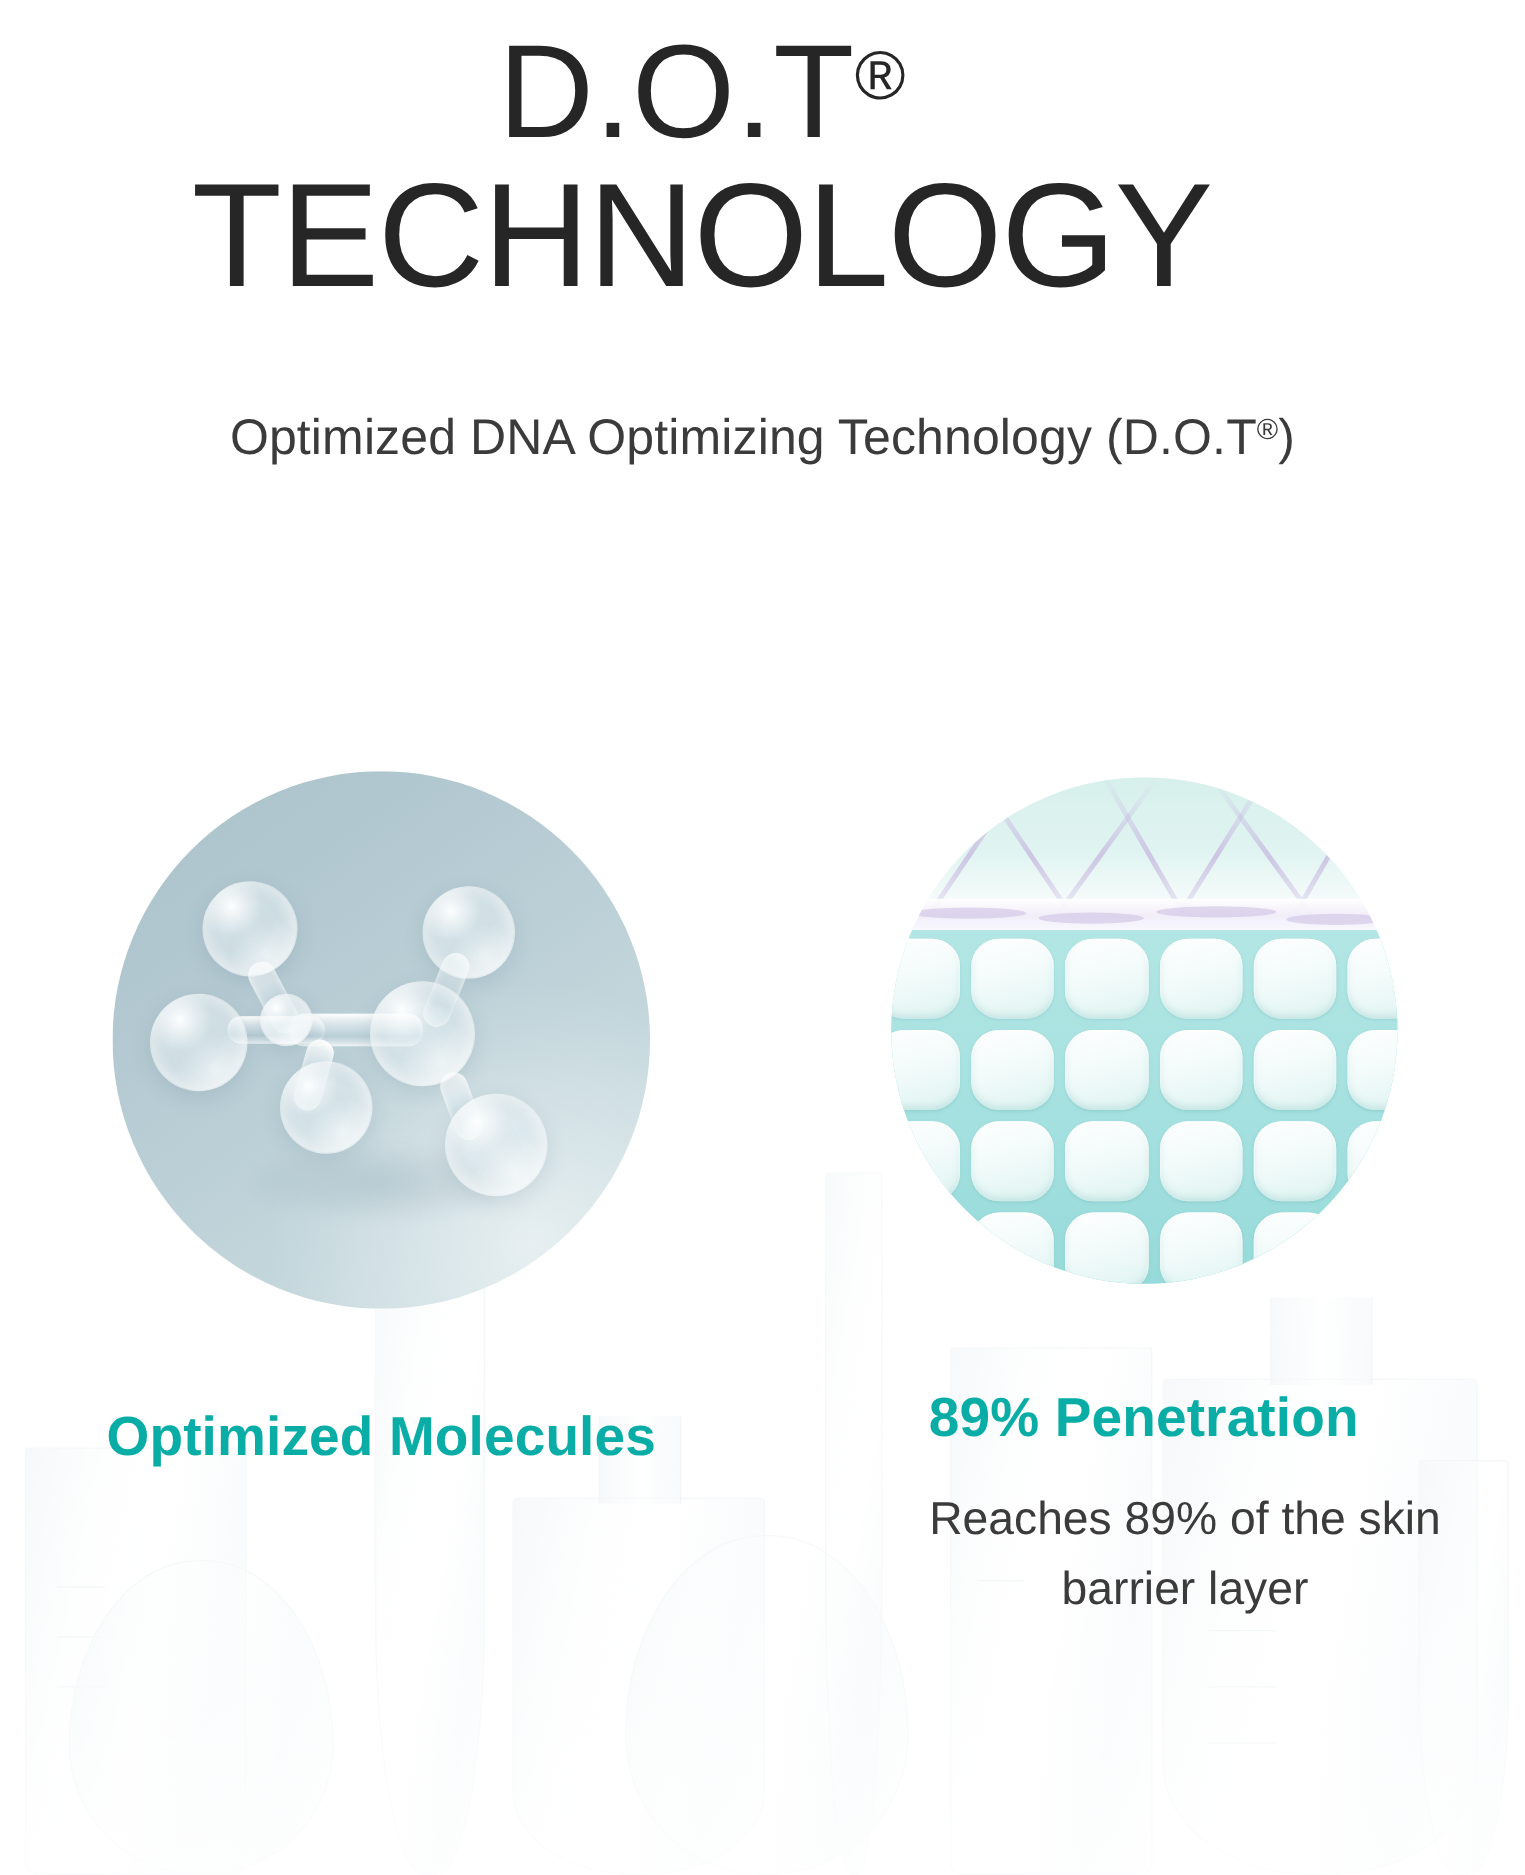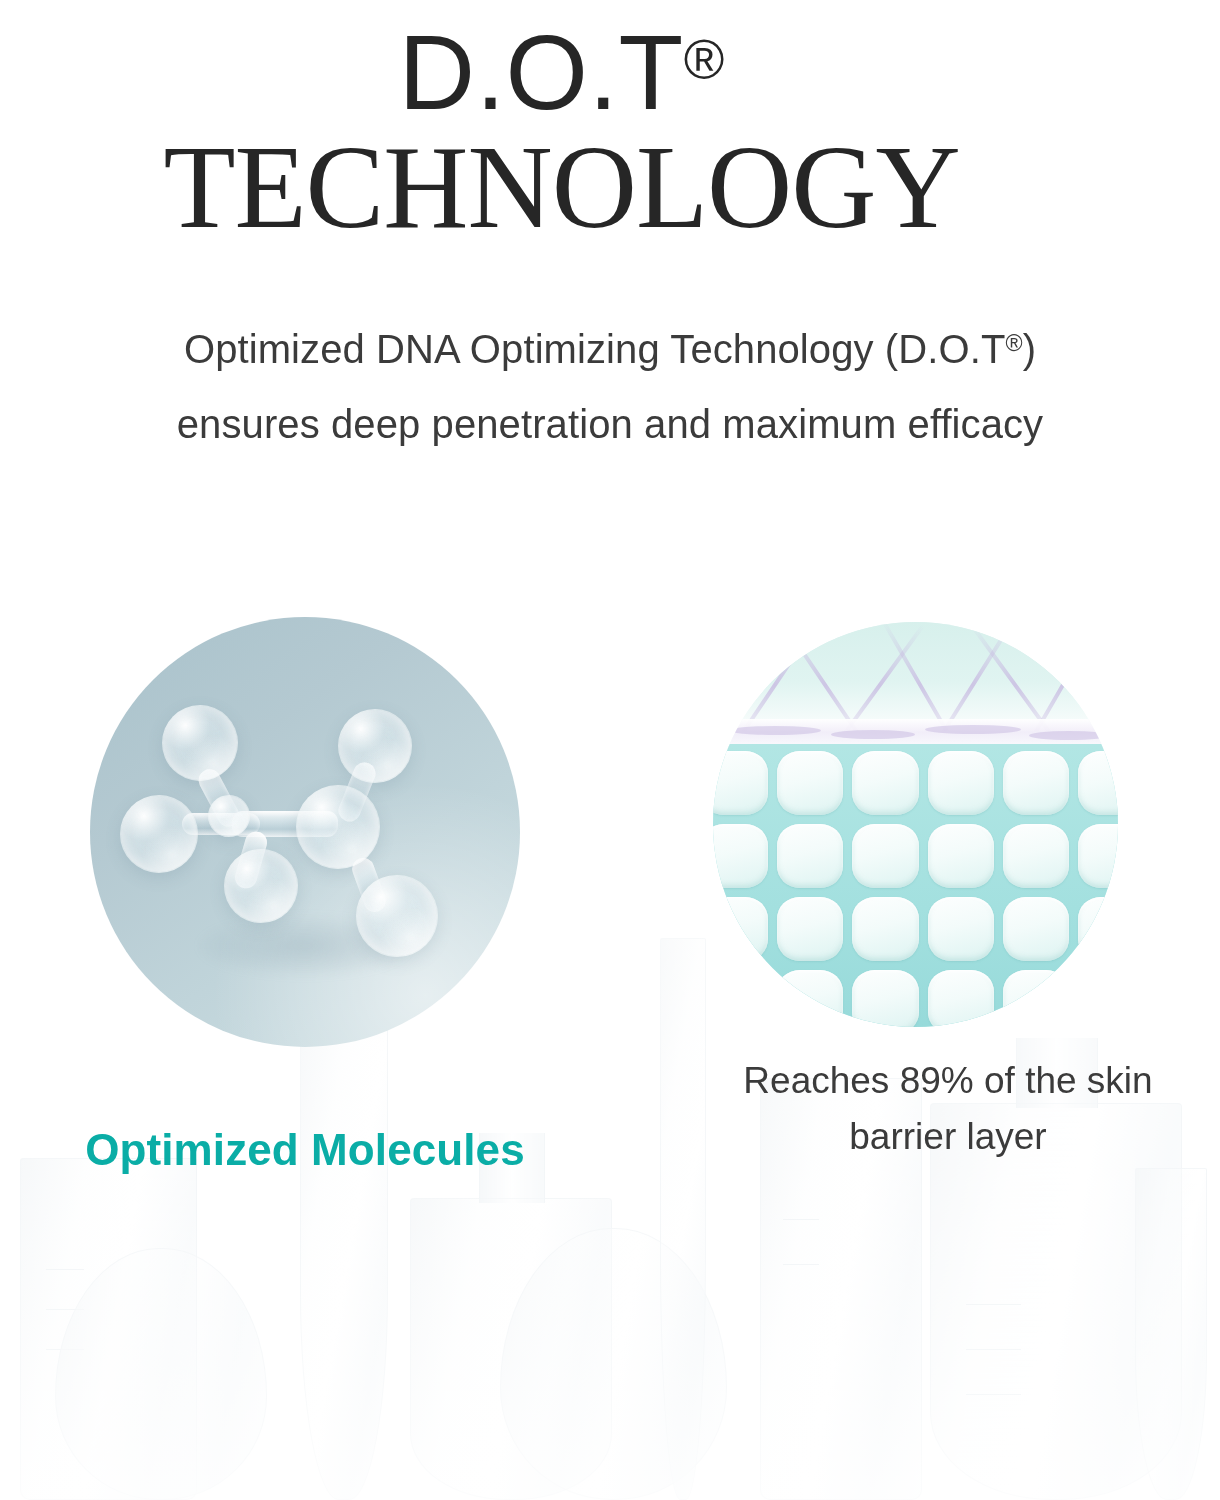--- a/index.html
+++ b/index.html
@@ -101,21 +101,21 @@
     vertical-align: 0.55em;
     letter-spacing: 0;
   }
   .title-line2 {
     font-size: 118px;
     line-height: 120px;
     font-weight: 400;
     letter-spacing: -1px;
     color: #262626;
     margin: 0;
-    font-family: Liberation Serif, serif;
+    font-family: Liberation Sans, sans-serif;
   }
 
   .subtitle {
     position: absolute;
     left: 0; top: 306px;
     width: 1220px;
     text-align: center;
     z-index: 5;
   }
   .subtitle p {
@@ -294,21 +294,20 @@
   <div class="bg-fade"></div>
 </div>
 
 <div class="header">
   <h1 class="title-line1"><span>D.O.T</span><span class="reg">®</span></h1>
   <h1 class="title-line2">TECHNOLOGY</h1>
 </div>
 
 <div class="subtitle">
   <p><span>Optimized DNA Optimizing Technology (D.O.T</span><span class="sup-reg">®</span><span>)</span></p>
-  <p>ensures deep penetration and maximum efficacy</p>
 </div>
 
 <div class="columns">
 
   <div class="col col-left cap-left">
     <div class="circle circle-left">
       <div class="mol-shadow" style="left:110px; top:300px; width:210px; height:58px;"></div>
       <div class="mol-bond" style="left:118px; top:150px; width:22px; height:62px; transform:rotate(-28deg);"></div>
       <div class="mol-bond" style="left:92px;  top:196px; width:78px; height:22px;"></div>
       <div class="mol-bond" style="left:142px; top:194px; width:106px; height:26px;"></div>
@@ -364,16 +363,17 @@
           <span class="cell"></span>
         <span class="cell"></span>
           <span class="cell"></span>
           <span class="cell"></span>
           <span class="cell"></span>
           <span class="cell"></span>
           <span class="cell"></span>
 
       </div>
     </div>
+    <h2 class="cap-heading">89% Penetration</h2>
     <p class="cap-body" style="padding-left:110px; padding-right:44px;">Reaches 89% of the skin barrier layer</p>
   </div>
 
 </div>
 
 </body></html>

